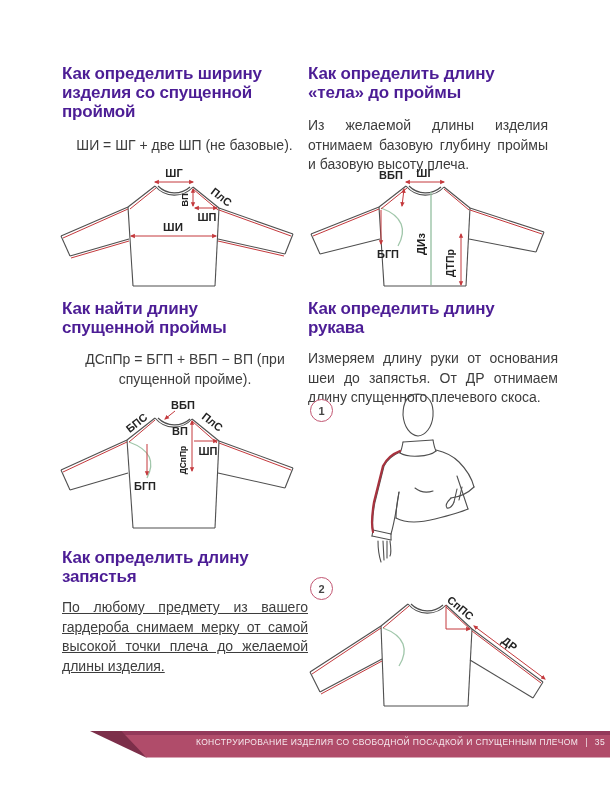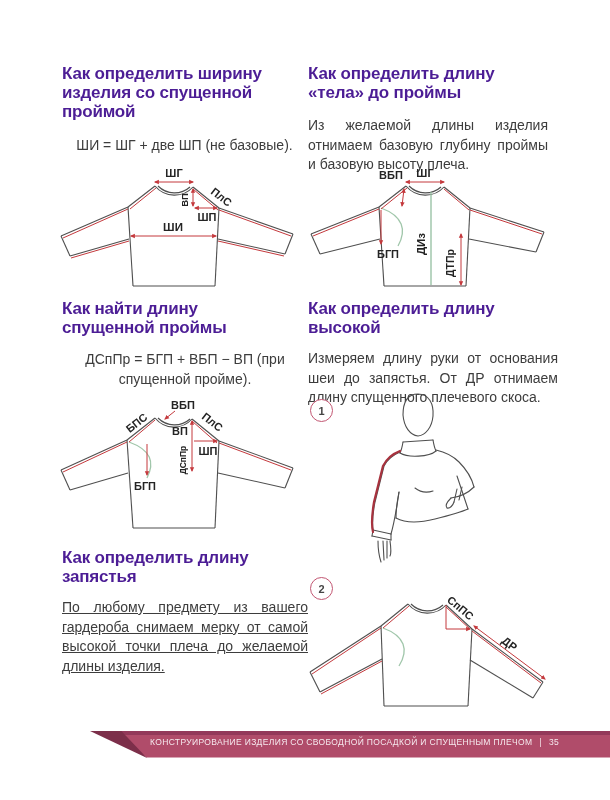--- a/index.html
+++ b/index.html
@@ -10,21 +10,21 @@
   .p.nojust{text-align:center;}
   svg text{font-family:"Liberation Sans",sans-serif;font-weight:bold;fill:#242424;}
   .circ{width:21px;height:21px;border:1.4px solid #c25672;border-radius:50%;background:#fff;
         color:#454545;font-size:11px;font-weight:bold;display:flex;align-items:center;justify-content:center;}
   
   .f-strip{left:120px;top:731px;width:490px;height:4.5px;background:#93395a;}
   .f-main{left:120px;top:735px;width:490px;height:22.5px;background:#b04c6a;
           clip-path:polygon(0 0,100% 0,100% 100%,5.4% 100%);}
   .f-tip{left:90px;top:731px;width:57px;height:27px;background:#7c2f4a;
          clip-path:polygon(0 0,55% 0,100% 100%);}
-  .f-text{left:150px;top:737px;width:455px;text-align:left;color:#f6e9ee;font-size:8.5px;
+  .f-text{left:150px;top:737px;width:455px;text-align:right;color:#f6e9ee;font-size:8.5px;
           letter-spacing:0.35px;white-space:nowrap;}
   .f-text .sep{margin:0 7px;}
   .wm{right:8px;top:782px;font-size:12px;font-weight:bold;color:#ececec;
       text-shadow:-1px -1px 0 #fafafa,1px 1px 1px #dcdcdc;letter-spacing:0.2px;margin-top:23px;}
 </style>
 </head>
 <body>
 
 <svg width="0" height="0" style="position:absolute">
   <defs>
@@ -145,21 +145,21 @@
     <path d="M78,44 L78,78" marker-end="url(#ar)"></path>
     <path d="M158,68 L158,119" marker-start="url(#ar)" marker-end="url(#ar)"></path>
   </g>
   <text x="88" y="13" font-size="11" text-anchor="middle">ВБП</text>
   <text x="122" y="11" font-size="11" text-anchor="middle">ШГ</text>
   <text x="85" y="92" font-size="11" text-anchor="middle">БГП</text>
   <text x="122" y="78" font-size="11.5" transform="rotate(-90 122 78)" text-anchor="middle">ДИз</text>
   <text x="151" y="97" font-size="10.5" transform="rotate(-90 151 97)" text-anchor="middle">ДТПр</text>
 </svg>
 
-<div class="abs h" style="left:308px;top:299px;width:195px;">Как определить длину высокой</div>
+<div class="abs h" style="left:308px;top:299px;width:195px;">Как определить длину рукава</div>
 <div class="abs p" style="left:308px;top:349px;width:250px;">Измеряем длину руки от основания шеи до запястья. От ДР отнимаем длину спущенного плечевого скоса.</div>
 
 <div class="abs circ" style="left:310px;top:399px;">1</div>
 
 <svg class="abs" style="left:345px;top:390px;" width="205" height="178" viewBox="0 0 205 178">
   <g stroke="#4f4f4f" stroke-width="1.1" fill="none" stroke-linejoin="round" stroke-linecap="round">
     <path d="M73,4 C84,4 89,14 88,26 C87,37 81,45 73,46 C65,45 59,37 58,25 C58,13 62,4 73,4 Z"></path>
     <path d="M58,52 L88,50"></path>
     <path d="M58,52 C57,58 56,61 55,63"></path>
     <path d="M88,50 C89,56 90,59 91,61"></path>

